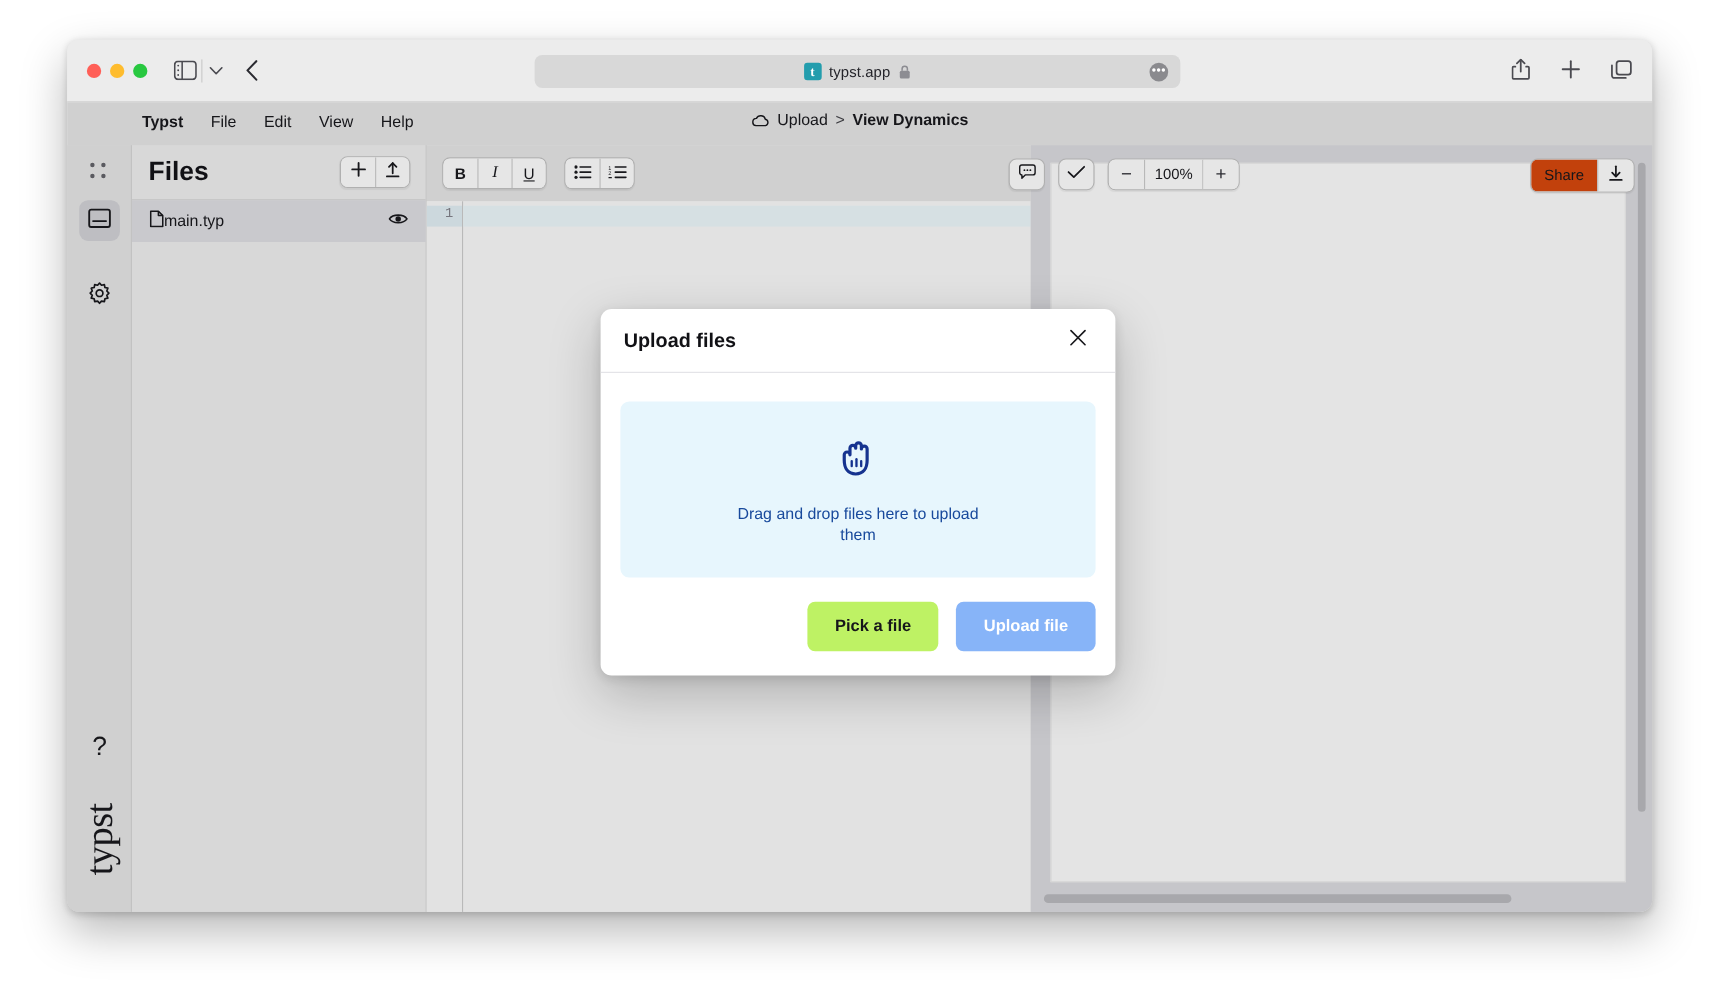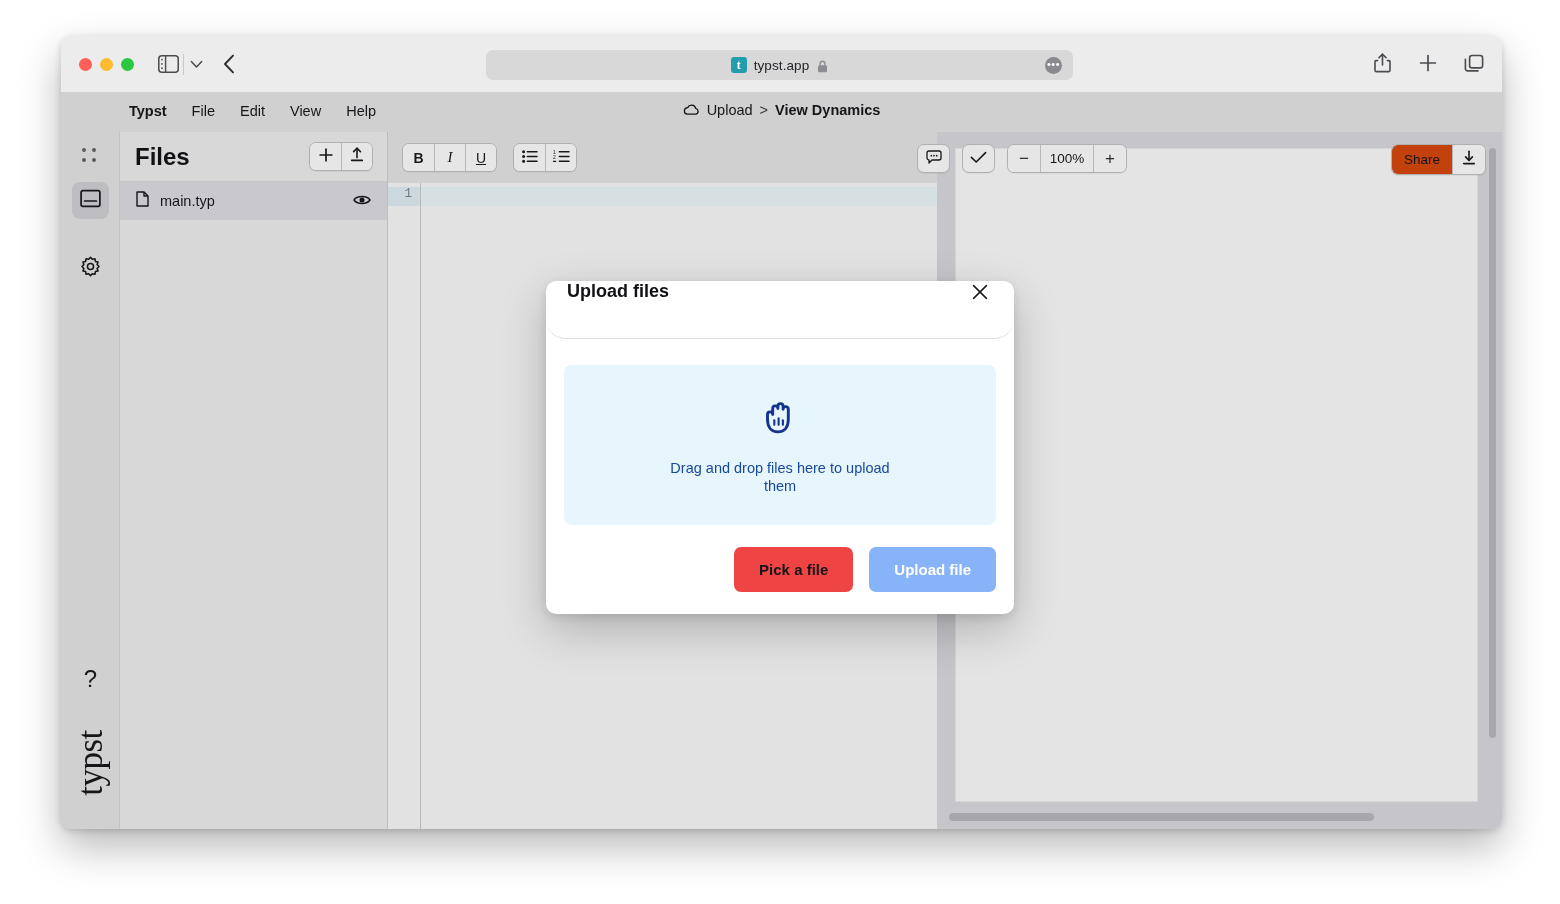--- a/index.html
+++ b/index.html
@@ -301,21 +301,20 @@
     background: #e6e6e6;
   }
   .seg-btn + .seg-btn { border-left: 1px solid #b8b8b8; }
 
   .file-row {
     height: 38px;
     display: flex;
     align-items: center;
     padding: 0 16px 0 16px;
     background: #c9c9cd;
-    gap: 11px;
   }
   .file-row .file-name {
     font-size: 14.5px;
     color: #16161a;
     flex: 1;
   }
 
   
   .editor-pane {
     flex: 0 0 549px;
@@ -506,25 +505,24 @@
     top: 245px;
     width: 468px;
     border-radius: 10px;
     background: #ffffff;
     box-shadow: 0 16px 46px rgba(0,0,0,0.22), 0 3px 10px rgba(0,0,0,0.11);
     overflow: hidden;
   }
   .modal-head {
     height: 58px;
     display: flex;
-    align-items: flex-start;
+    align-items: center;
     justify-content: space-between;
     padding: 0 21px;
     border-bottom: 1px solid #e2e2e6;
-    border-radius: 20px;
   }
   .modal-title {
     font-size: 18px;
     font-weight: bold;
     color: #111115;
   }
   .modal-close {
     width: 26px; height: 26px;
     display: flex; align-items: center; justify-content: center;
   }
@@ -555,21 +553,21 @@
   .btn {
     height: 45px;
     padding: 0 25px;
     border-radius: 7px;
     font-size: 15px;
     font-weight: bold;
     display: flex;
     align-items: center;
     justify-content: center;
   }
-  .btn-secondary { background: #ef4444; color: #16161a; }
+  .btn-secondary { background: #bef264; color: #16161a; }
   .btn-primary { background: #87b4f8; color: #ffffff; }
 </style>
 </head>
 <body>
 
 <div class="browser-window">
 
   <div class="browser-chrome">
     <div class="traffic-lights">
       <div class="tl tl-red"></div>

